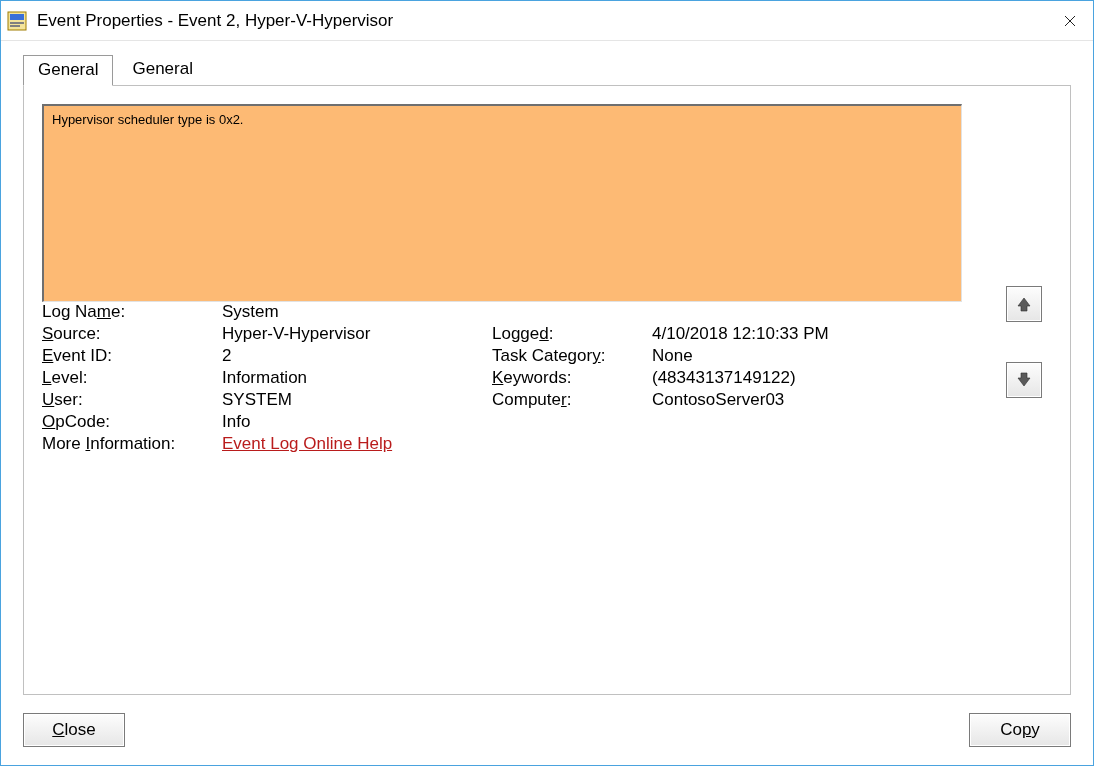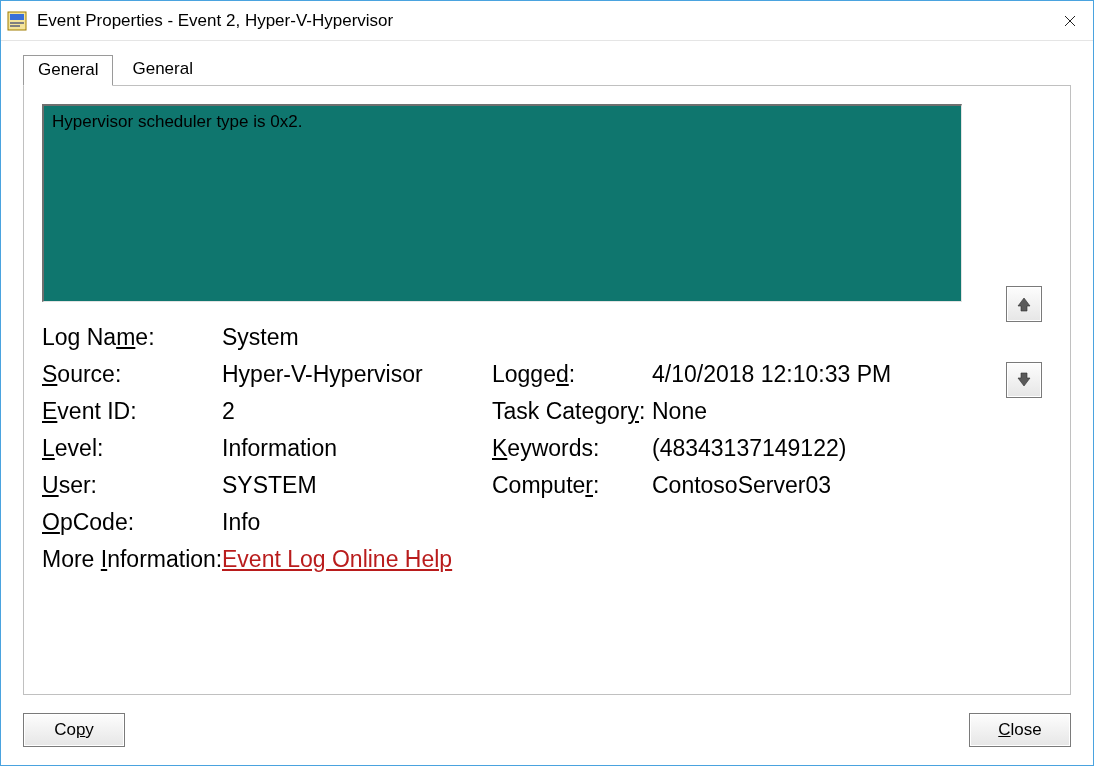--- a/index.html
+++ b/index.html
@@ -94,33 +94,32 @@
     align-items: center;
     justify-content: flex-start;
     padding-top: 182px;
     gap: 40px;
   }
   .description-box {
     border-top: 2px solid #6f6f6f;
     border-left: 2px solid #6f6f6f;
     border-right: 1px solid #e2e2e2;
     border-bottom: 1px solid #e2e2e2;
-    background: #0f766e;
+    background: #fdba74;
     height: 198px;
     padding: 6px 8px;
-    font-size: 17px;
+    font-size: 13px;
     overflow: auto;
-    margin-bottom: 22px;
     width: 920px;
   }
   .details-grid {
     display: grid;
     grid-template-columns: 180px 270px 160px 260px;
-    row-gap: 10px;
-    font-size: 23px;
+    row-gap: 2px;
+    font-size: 17px;
     align-items: baseline;
   }
   .label { white-space: nowrap; }
   .underline-key { text-decoration: underline; }
   .link {
     color: #b91c1c;
     text-decoration: underline;
     cursor: pointer;
   }
   .nav-btn {
@@ -233,18 +232,18 @@
         </div>
         <div class="nav-btn">
           <svg viewBox="0 0 16 16">
             <polygon points="8,14 2,6 5,6 5,1 11,1 11,6 14,6" fill="#5a5a5a" stroke="#2d2d2d" stroke-width="0.6"></polygon>
           </svg>
         </div>
       </div>
     </div>
 
     <div class="button-row">
+      <div class="win-button"><span class="underline-key">C</span>lose</div>
       <div class="win-button">Co<span class="underline-key">p</span>y</div>
-      <div class="win-button"><span class="underline-key">C</span>lose</div>
     </div>
 
   </div>
 </div>
 
 </body></html>

